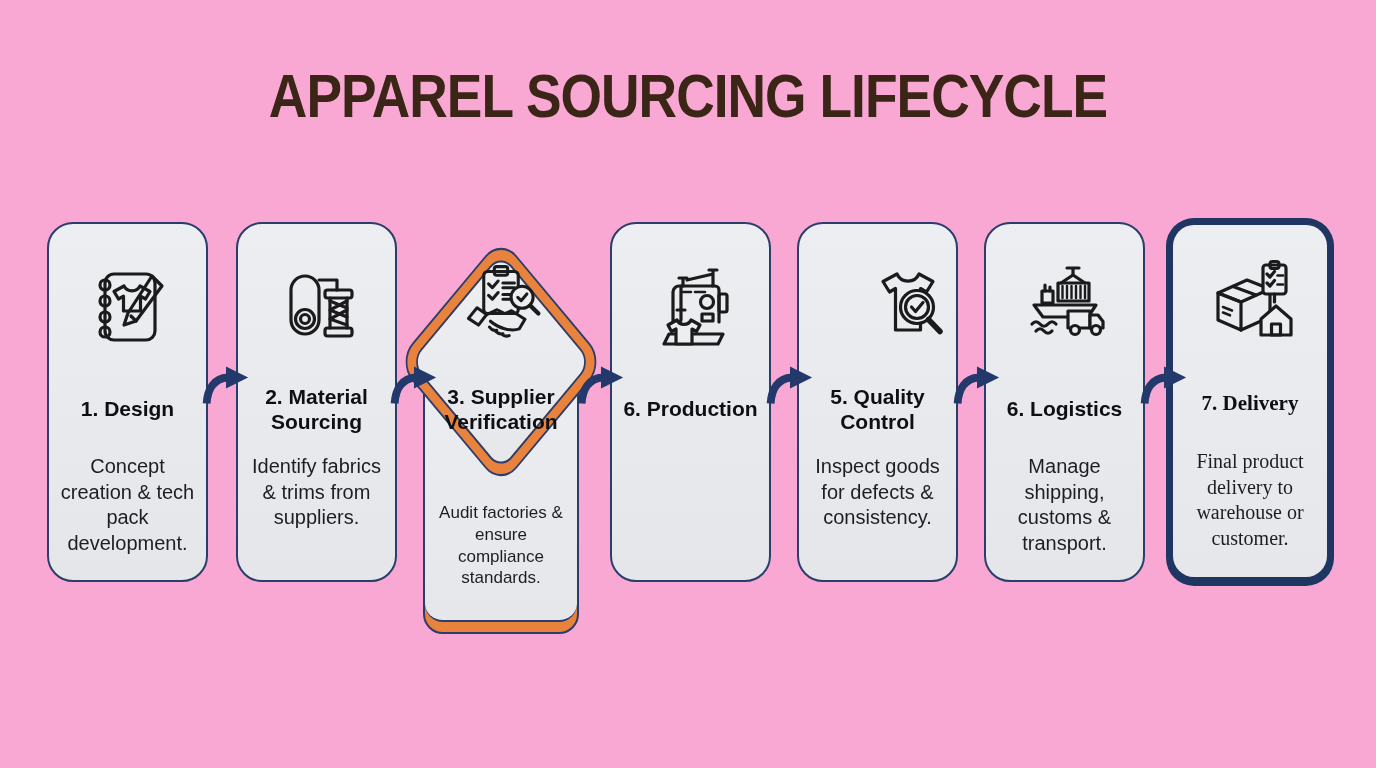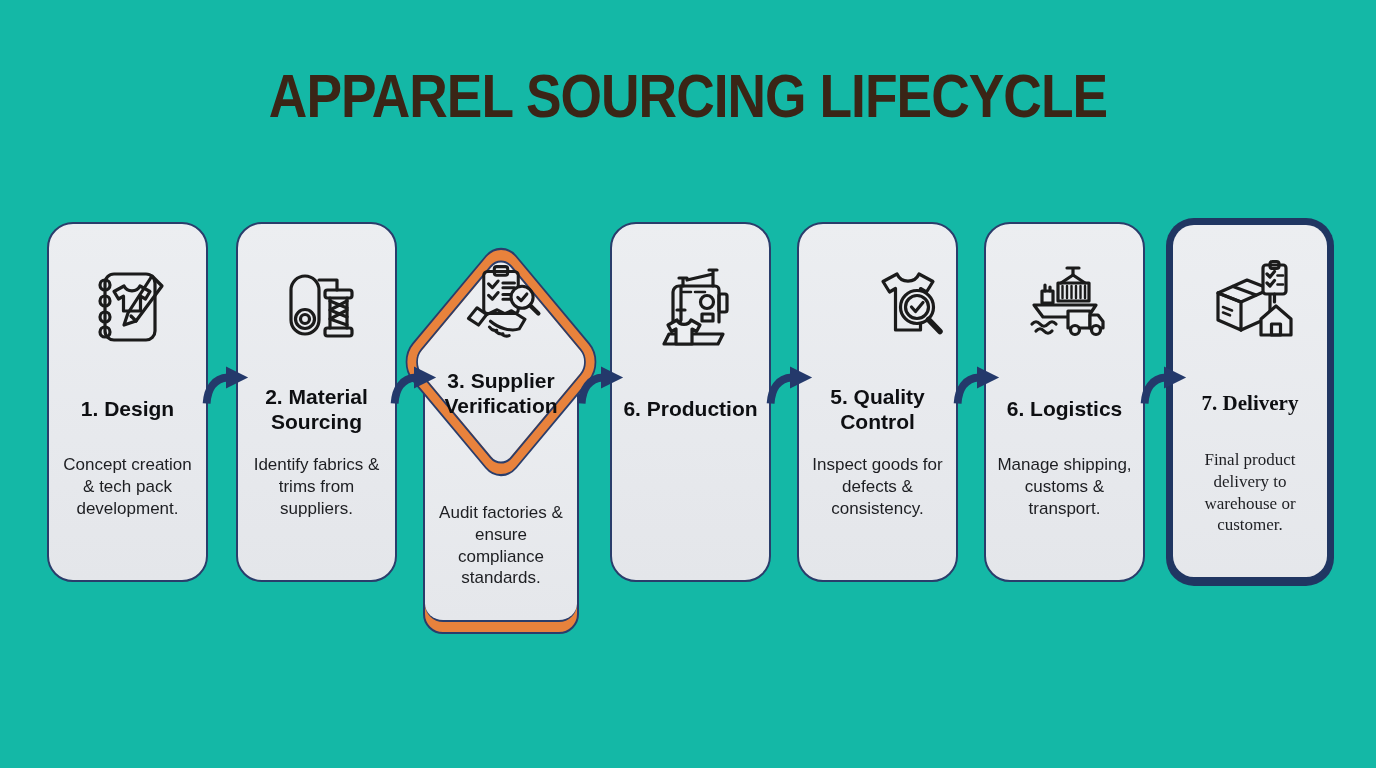--- a/index.html
+++ b/index.html
@@ -1,49 +1,49 @@
 <!DOCTYPE html>
 <html><head>
 <meta charset="utf-8">
 <style>
   * { margin:0; padding:0; box-sizing:border-box; }
   html,body { width:1376px; height:768px; }
   body { font-family:"Liberation Sans", sans-serif; background:#F9F3E4; overflow:hidden; }
-  #canvas { position:relative; width:1376px; height:768px; background:#14b8a6; }
+  #canvas { position:relative; width:1376px; height:768px; background:#f9a8d4; }
 
   .title { position:absolute; top:64px; left:0; width:100%; text-align:center;
            font-size:55px; font-weight:800; color:#3A2516; letter-spacing:-1px;
            transform:scale(0.97,1.12); transform-origin:50% 50%; }
 
   .card { position:absolute; top:222px; width:161px; height:360px;
           background:linear-gradient(180deg,#ECEEF1 0%,#E7E9ED 60%,#E4E6EA 100%);
           border:2.5px solid #2A3D6B; border-radius:26px;
           display:flex; flex-direction:column; align-items:center; z-index:1; }
   .icon-wrap { margin-top:34px; height:100px; display:flex; align-items:center; justify-content:center; }
   .icon { width:96px; height:96px; }
   .stage-title { margin:22px 6px 0; min-height:58px; display:flex; align-items:center; justify-content:center;
                  text-align:center; font-size:21px; line-height:1.2; font-weight:700; color:#0E0F12; }
-  .stage-desc { margin:16px 9px 0; font-size:17px; line-height:1.28; text-align:center; color:#1D1E22; }
+  .stage-desc { margin:16px 9px 0; font-size:20px; line-height:1.28; text-align:center; color:#1D1E22; }
 
   
   .s3-rect { position:absolute; left:423px; top:340px; width:156px; height:294px;
              background:#E8823C; border:2.5px solid #2A3D6B; border-radius:20px; z-index:1; }
   .s3-rect-inner { position:absolute; left:0; right:0; top:0; bottom:10px;
                    background:linear-gradient(180deg,#ECEEF1,#E5E7EB);
                    border-bottom:2.5px solid #2A3D6B; border-radius:18px; }
   .s3-desc { position:absolute; left:8px; right:8px; top:160px; font-size:17px; line-height:1.28;
              text-align:center; color:#1D1E22; }
   .diamond-outer { position:absolute; left:415px; top:276px; width:172px; height:172px;
                    transform:scale(0.86,1.03) rotate(45deg);
                    background:#E8823C; border:2px solid #2A3D6B; border-radius:26px; z-index:2; }
   .diamond-inner { position:absolute; left:9px; top:9px; right:9px; bottom:9px;
                    background:linear-gradient(135deg,#EDEFF2,#E5E7EB);
                    border:2px solid #2A3D6B; border-radius:18px; }
   .diamond-content { position:absolute; left:406px; top:258px; width:190px; height:200px;
-                     display:flex; flex-direction:column; z-index:3; }
+                     display:flex; flex-direction:column; z-index:3;gap:16px; }
   .diamond-content .icon { width:92px; height:92px; }
   .diamond-content .stage-title { margin-top:18px; min-height:0; }
 
   
   .s7-outer { position:absolute; left:1166px; top:218px; width:168px; height:368px;
               background:#203662; border-radius:28px; z-index:1; }
   .s7-inner { position:absolute; left:7px; top:7px; right:7px; bottom:9px;
               background:linear-gradient(180deg,#ECEEF1,#E5E7EB); border-radius:21px;
               display:flex; flex-direction:column; align-items:center;font-family:Liberation Serif, serif; }
   .s7-inner .icon-wrap { margin-top:28px; }

